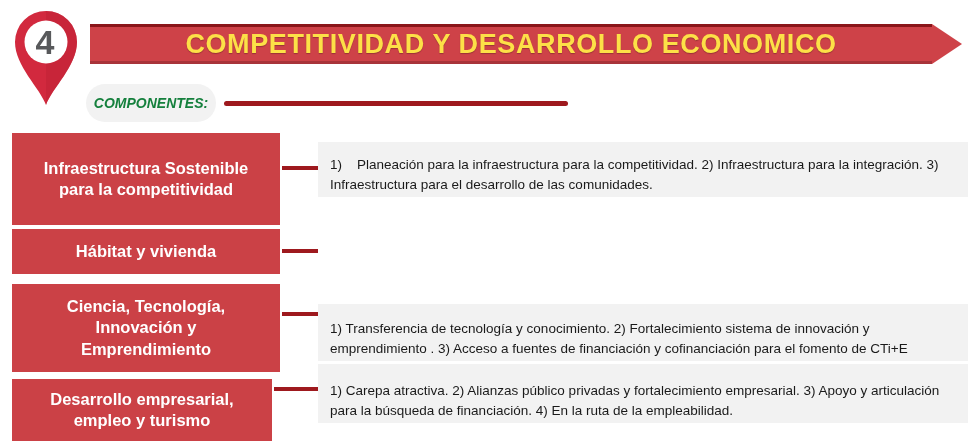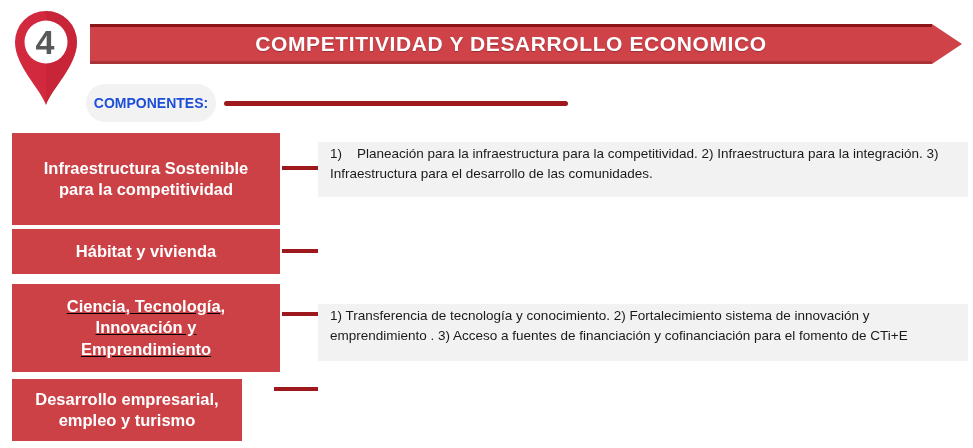--- a/index.html
+++ b/index.html
@@ -10,59 +10,59 @@
   
   .pin{position:absolute;left:8px;top:2px;width:76px;height:112px;}
   .pin svg{display:block;width:100%;height:100%;}
   
   .banner{
     position:absolute;left:90px;top:24px;width:842px;height:40px;box-sizing:border-box;
     background:#CE4248;border-top:3px solid #8A161A;border-bottom:3px solid #A8343A;
     display:flex;align-items:center;justify-content:center;
   }
   .banner-title{
-    color:#ffffff;font-weight:bold;font-size:21px;letter-spacing:.6px;
+    color:#fde047;font-weight:bold;font-size:27px;letter-spacing:.6px;
     text-shadow:0 1px 1px rgba(0,0,0,.25);white-space:nowrap;
   }
   .banner-tip{
     position:absolute;left:932px;top:24px;width:0;height:0;
     border-top:20px solid transparent;border-bottom:20px solid transparent;
     border-left:30px solid #CE4248;
   }
   
   .pill{
     position:absolute;background:#F2F2F2;border-radius:19px;
     display:flex;align-items:center;justify-content:center;
   }
-  .pill span{font-weight:bold;font-size:14px;color:#1d4ed8;}
+  .pill span{font-weight:bold;font-size:14px;color:#15803d;font-style:italic;}
   .pill-comp{left:86px;top:84px;width:130px;height:38px;}
   .pill-prog{left:570px;top:84px;width:132px;height:38px;}
   .hline{position:absolute;left:224px;top:101px;width:344px;height:5px;background:#9E191E;border-radius:3px;}
   
   .comp-box{
     position:absolute;left:12px;width:268px;background:#CB4146;
     display:flex;align-items:center;justify-content:center;text-align:center;
   }
   .comp-text{
     color:#fff;font-weight:bold;font-size:16.5px;line-height:1.3;white-space:pre-line;
   }
   .comp-1{top:133px;height:92px;}
   .comp-2{top:229px;height:45px;}
-  .comp-3{top:284px;height:88px;text-decoration:underline;}
-  .comp-4{top:379px;height:62px;width:230px;}
+  .comp-3{top:284px;height:88px;}
+  .comp-4{top:379px;height:62px;width:260px;}
   
   .connector{position:absolute;height:4px;background:#9E191E;}
   .c-1{left:282px;top:166px;width:36px;}
   .c-2{left:282px;top:249px;width:36px;}
   .c-3{left:282px;top:312px;width:36px;}
   .c-4{left:274px;top:387px;width:44px;}
   
   .prog-box{
     position:absolute;left:318px;width:650px;background:#F2F2F2;box-sizing:border-box;
-    display:flex;align-items:flex-start;padding:2px 14px 2px 12px;
+    display:flex;align-items:flex-end;padding:2px 14px 2px 12px;
   }
   .prog-text{font-size:13.5px;color:#1a1a1a;line-height:1.5;white-space:pre-wrap;}
   .p-1{top:142px;height:55px;}
   .p-2{top:237px;height:32px;}
   .p-3{top:304px;height:57px;}
   .p-4{top:364px;height:59px;}
 </style>
 </head>
 <body>
 
@@ -109,14 +109,17 @@
   <div class="connector c-3"></div>
   <div class="prog-box p-3">
     <span class="prog-text">1) Transferencia de tecnología y conocimiento. 2) Fortalecimiento sistema de innovación y emprendimiento . 3) Acceso a fuentes de financiación y cofinanciación para el fomento de CTi+E</span>
   </div>
 
   <div class="comp-box comp-4">
     <span class="comp-text">Desarrollo empresarial,
 empleo y turismo</span>
   </div>
   <div class="connector c-4"></div>
+  <div class="prog-box p-4">
+    <span class="prog-text">1) Carepa atractiva. 2) Alianzas público privadas y fortalecimiento empresarial. 3) Apoyo y articulación para la búsqueda de financiación. 4) En la ruta de la empleabilidad.</span>
+  </div>
 
 </div>
 
 </body></html>

